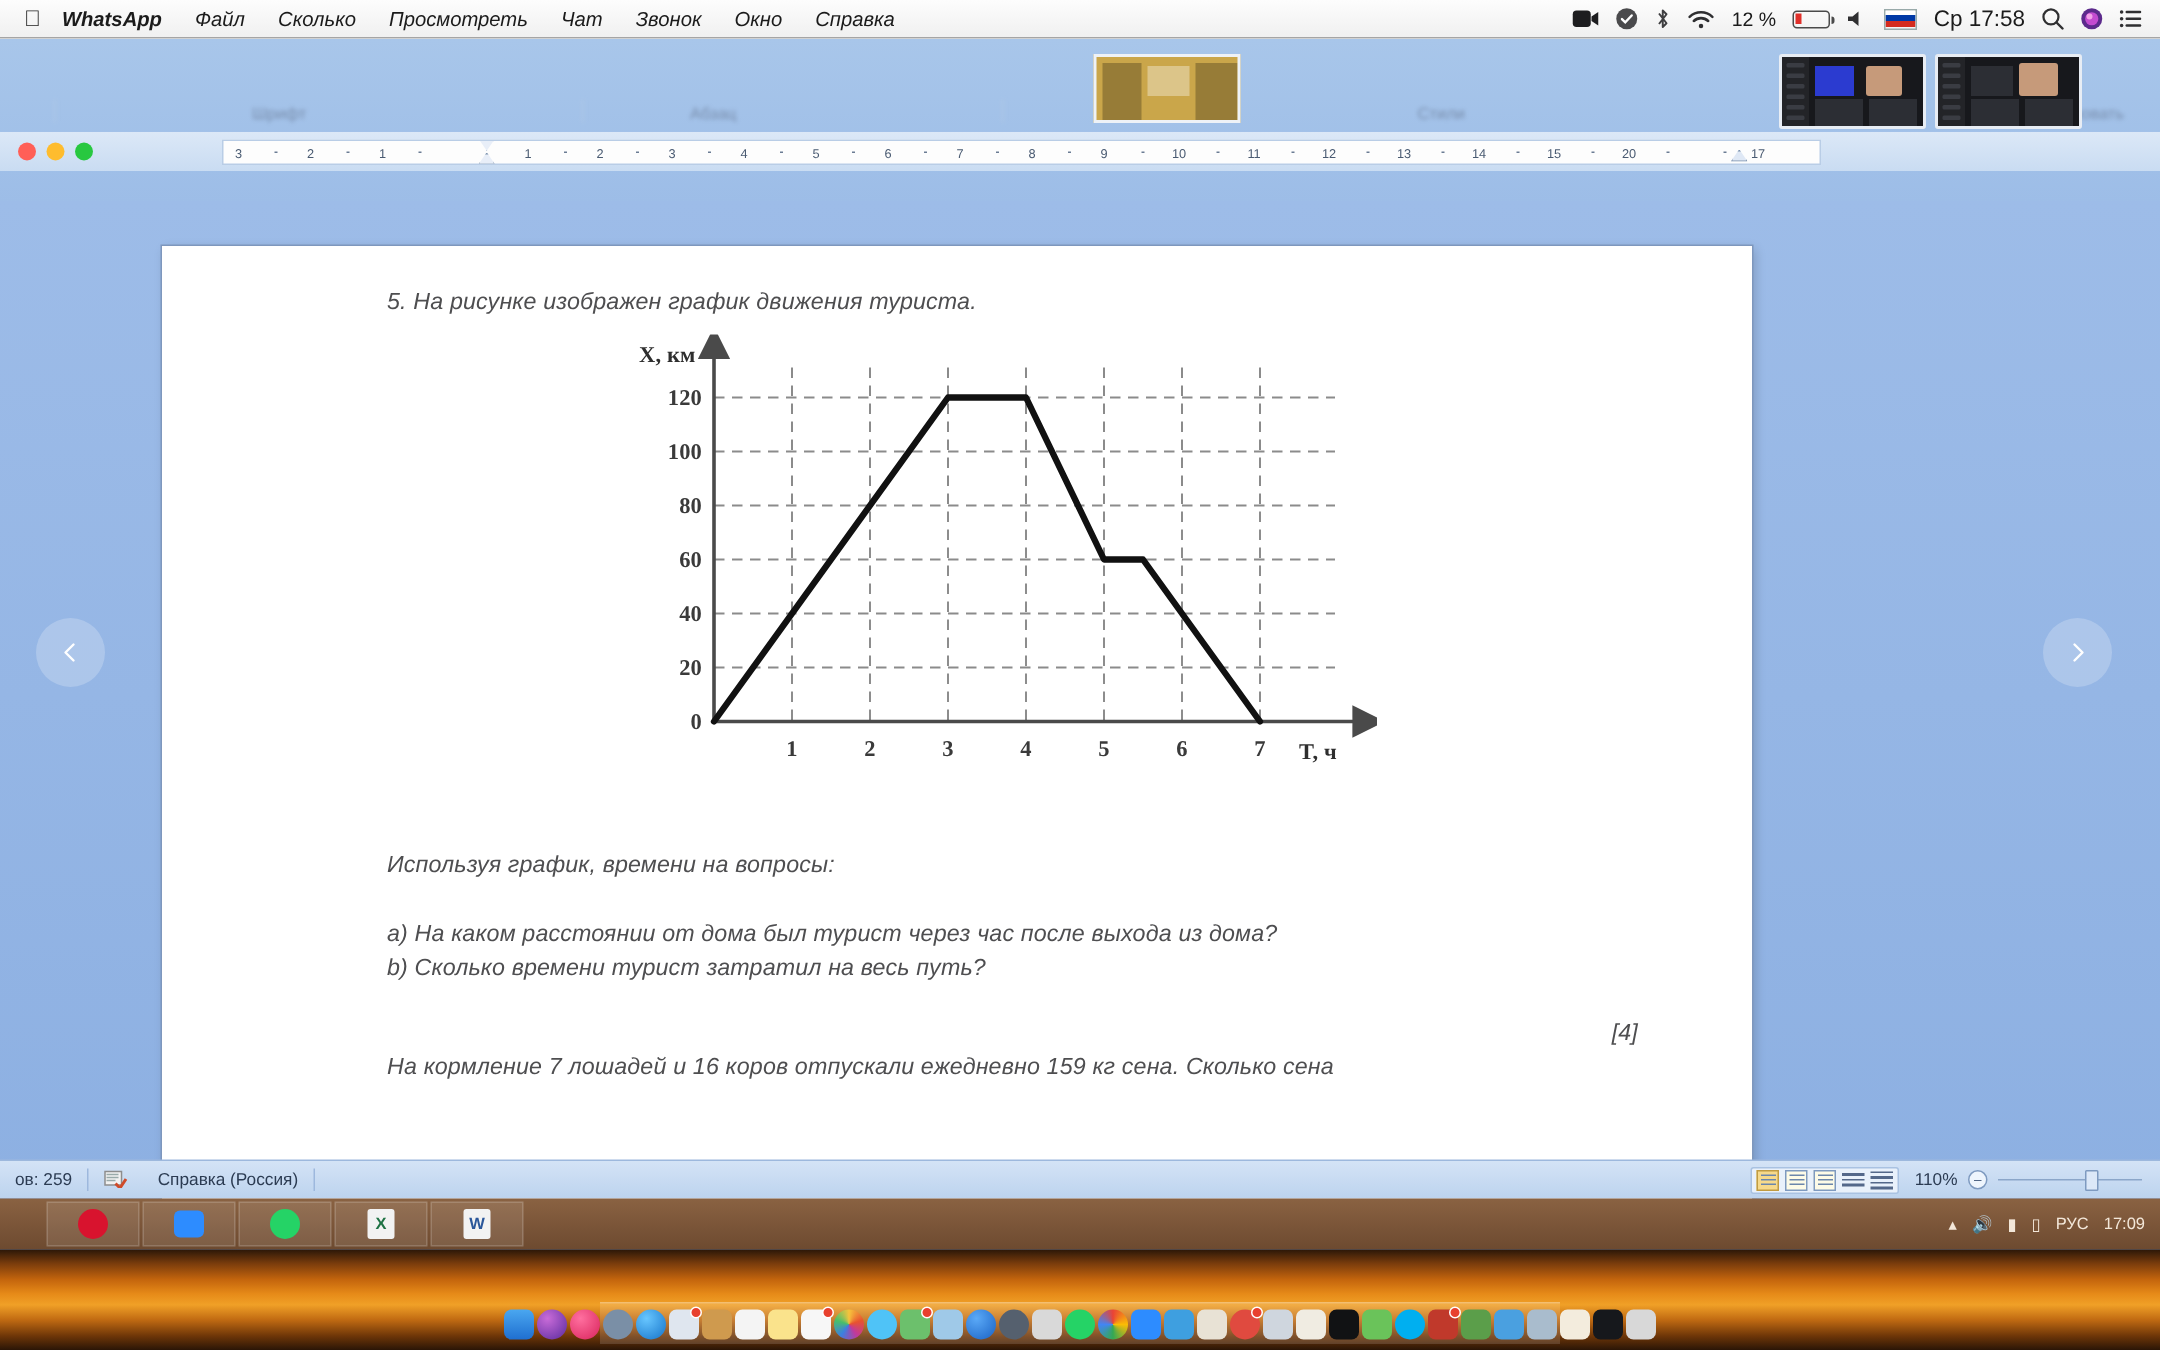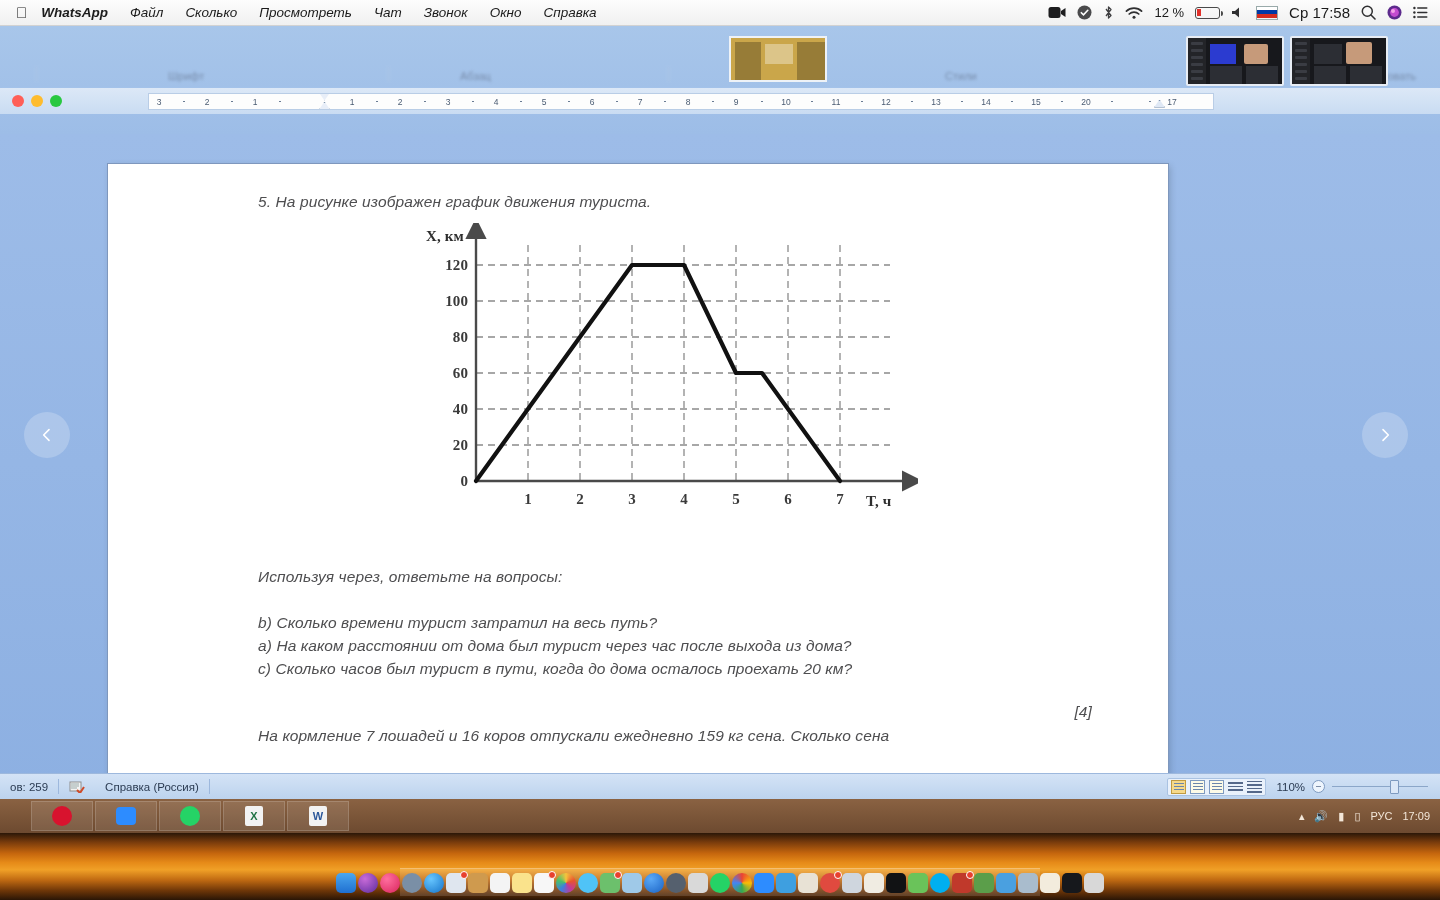--- a/index.html
+++ b/index.html
@@ -359,26 +359,25 @@
             <text class="tick-lab" x="266" y="281" text-anchor="middle">4</text>
             <text class="tick-lab" x="318" y="281" text-anchor="middle">5</text>
             <text class="tick-lab" x="370" y="281" text-anchor="middle">6</text>
             <text class="tick-lab" x="422" y="281" text-anchor="middle">7</text>
 
             <text class="axis-name" x="8" y="18">X, км</text>
             <text class="axis-name" x="448" y="283">T, ч</text>
           </svg>
         </div>
 
-        <div class="block">Используя через, ответьте на вопросы:</div>
+        <div class="block">Используя график, времени на вопросы:</div>
 
         <div class="block">
+          <div class="q-line">a) На каком расстоянии от дома был турист через час после выхода из дома?</div>
           <div class="q-line">b) Сколько времени турист затратил на весь путь?</div>
-          <div class="q-line">a) На каком расстоянии от дома был турист через час после выхода из дома?</div>
-          <div class="q-line">c) Сколько часов был турист в пути, когда до дома осталось проехать 20 км?</div>
         </div>
 
         <div class="marks">[4]</div>
 
         <div>На кормление 7 лошадей и 16 коров отпускали ежедневно 159 кг сена. Сколько сена</div>
       </div>
     </div>
   </div>
 </div>
 

